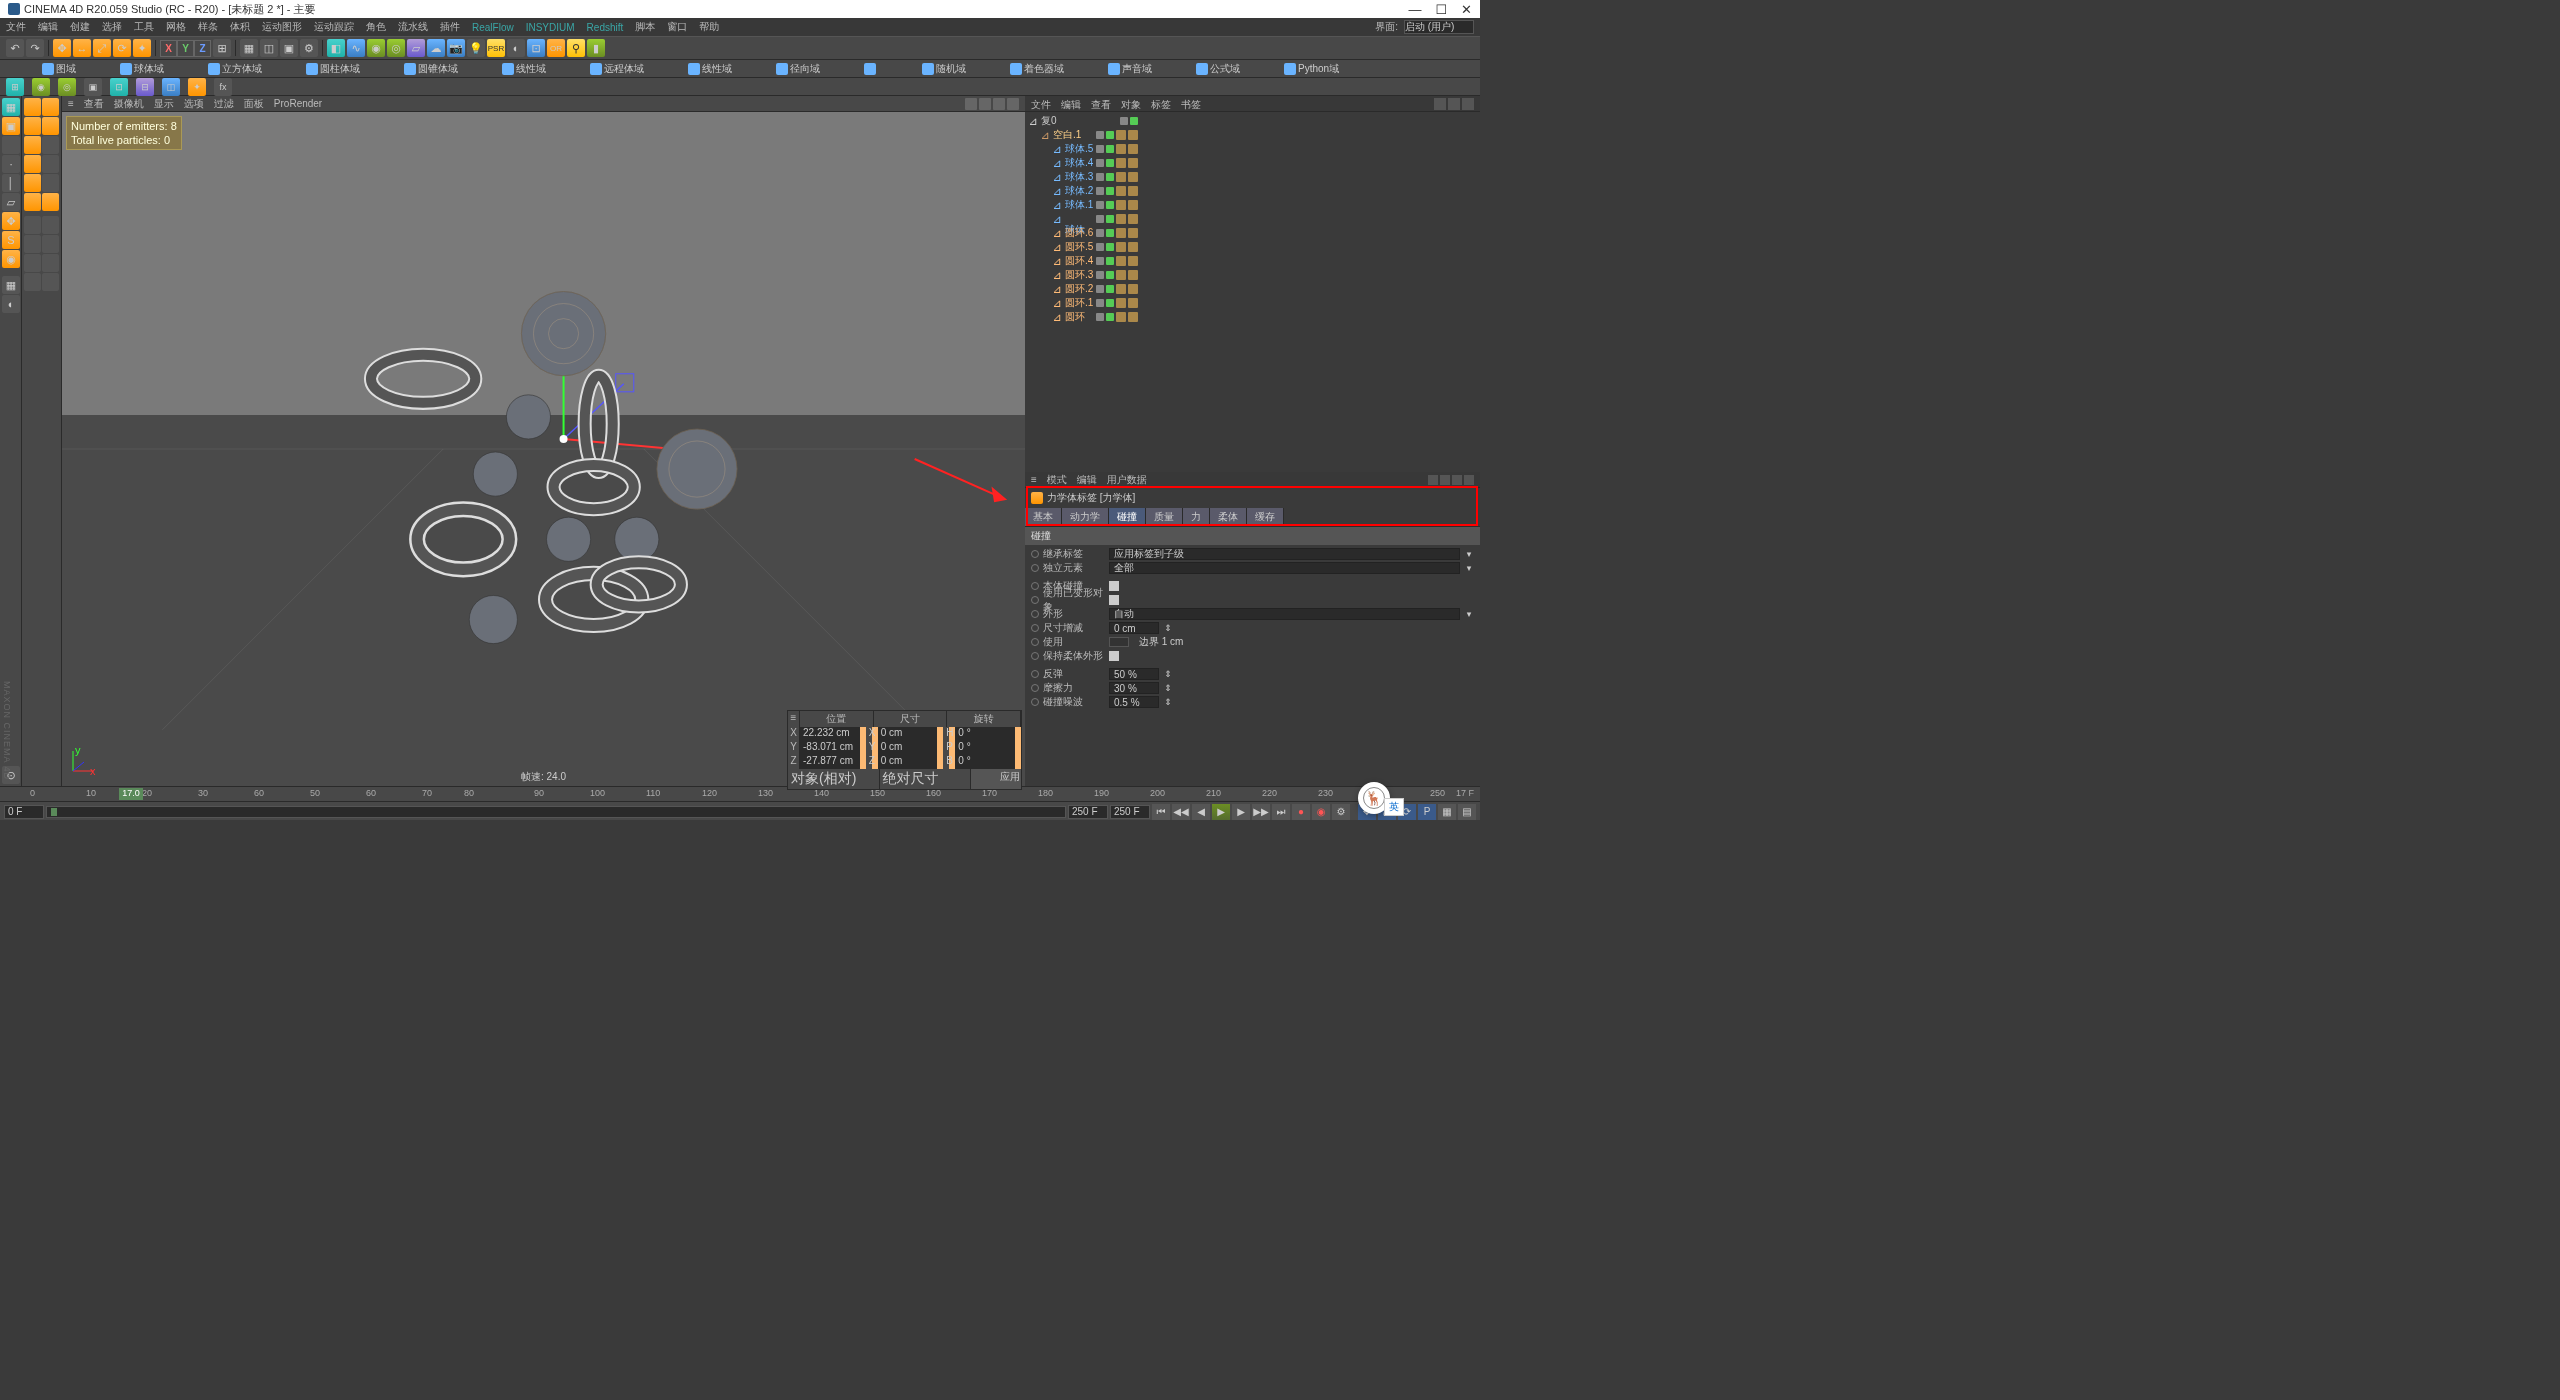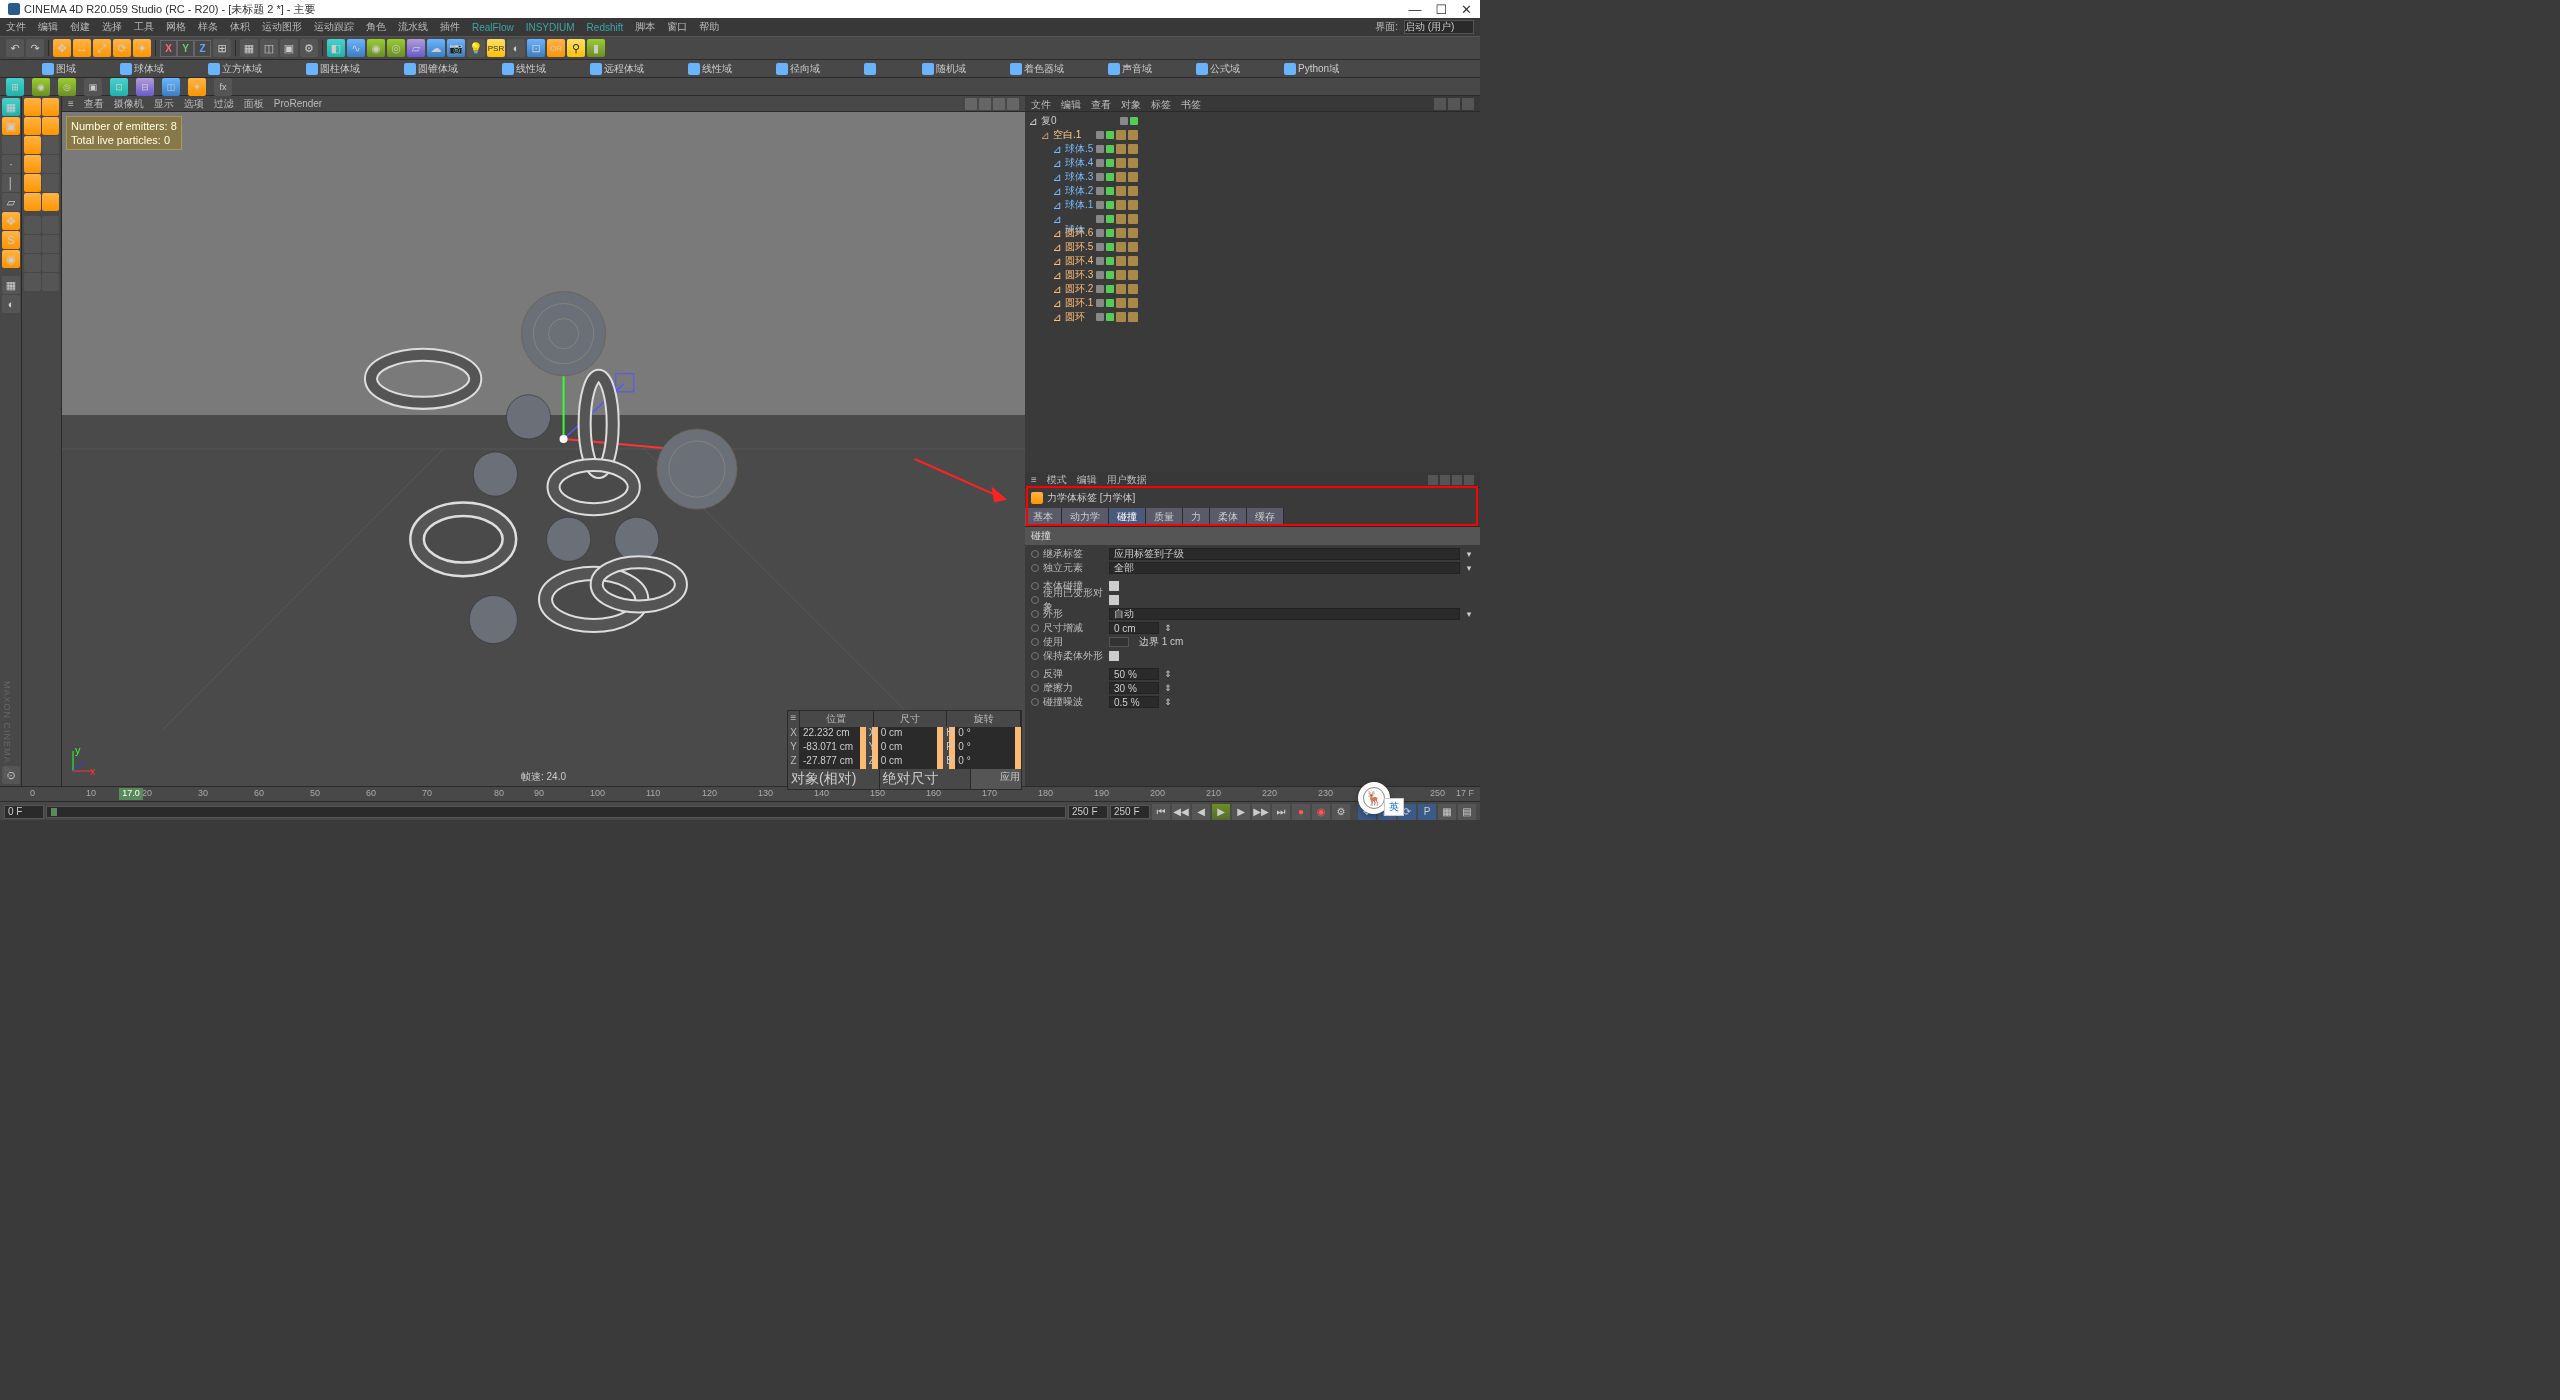--- a/index.html
+++ b/index.html
@@ -719,21 +719,21 @@
   <div class="timeline">
     <div class="timeline-ruler" id="ruler">
         <div class="timeline-tick" style="left: 30px;">0</div>
         <div class="timeline-tick" style="left: 86px;">10</div>
         <div class="timeline-tick" style="left: 142px;">20</div>
         <div class="timeline-tick" style="left: 198px;">30</div>
         <div class="timeline-tick" style="left: 254px;">60</div>
         <div class="timeline-tick" style="left: 310px;">50</div>
         <div class="timeline-tick" style="left: 366px;">60</div>
         <div class="timeline-tick" style="left: 422px;">70</div>
-        <div class="timeline-tick" style="left: 494px;">80</div>
+        <div class="timeline-tick" style="left: 464px;">80</div>
         <div class="timeline-tick" style="left: 534px;">90</div>
         <div class="timeline-tick" style="left: 590px;">100</div>
         <div class="timeline-tick" style="left: 646px;">110</div>
         <div class="timeline-tick" style="left: 702px;">120</div>
         <div class="timeline-tick" style="left: 758px;">130</div>
         <div class="timeline-tick" style="left: 814px;">140</div>
         <div class="timeline-tick" style="left: 870px;">150</div>
         <div class="timeline-tick" style="left: 926px;">160</div>
         <div class="timeline-tick" style="left: 982px;">170</div>
         <div class="timeline-tick" style="left: 1038px;">180</div>

